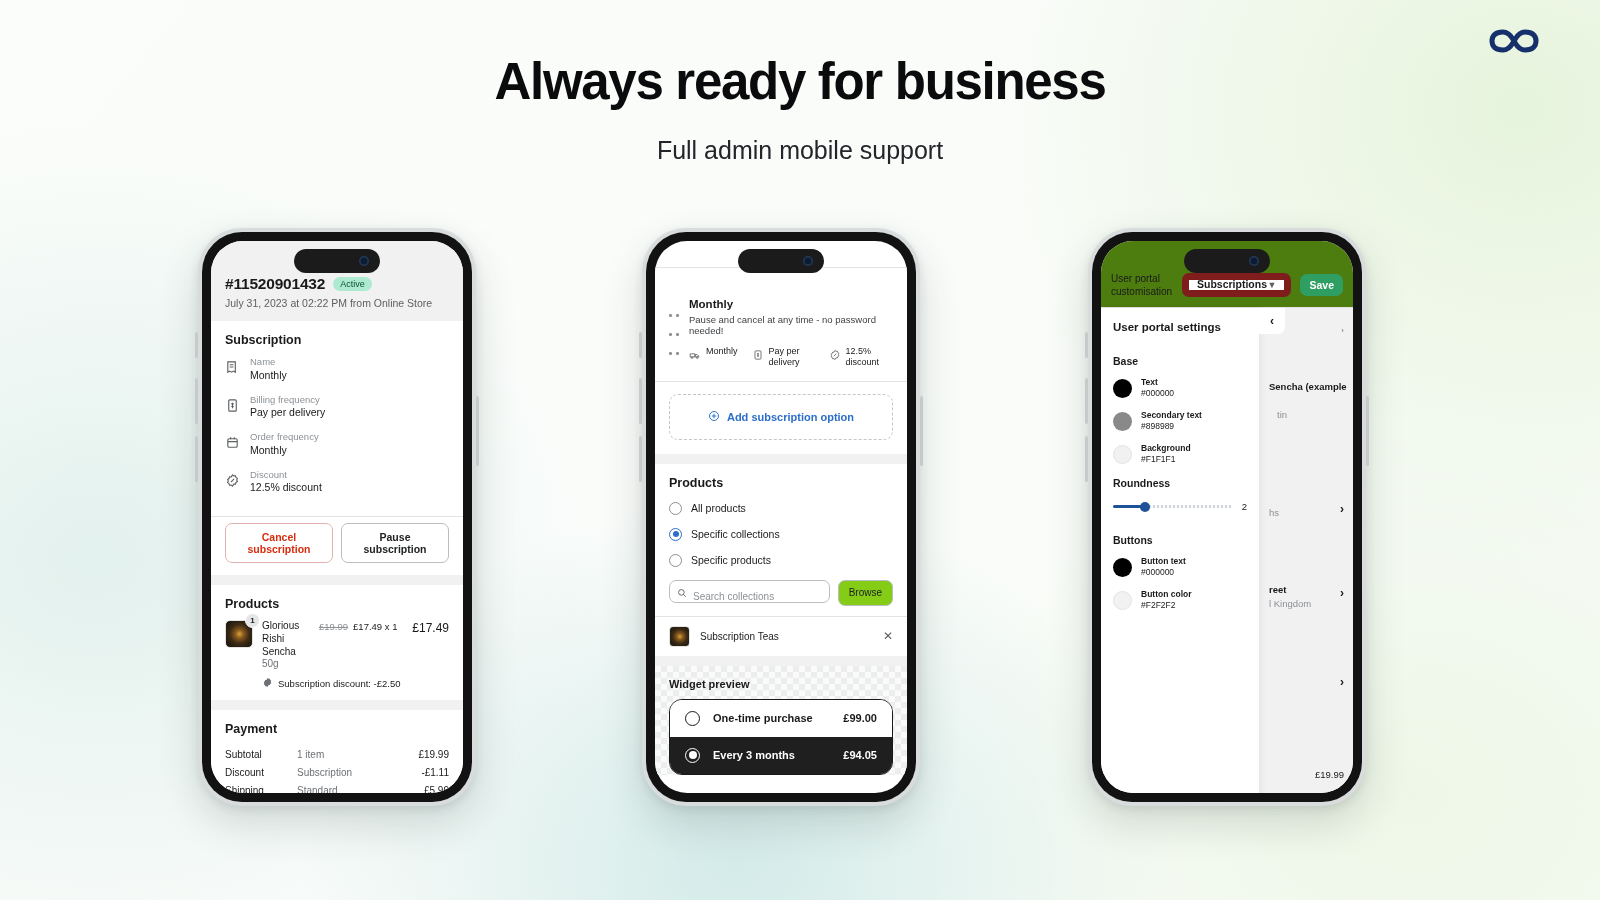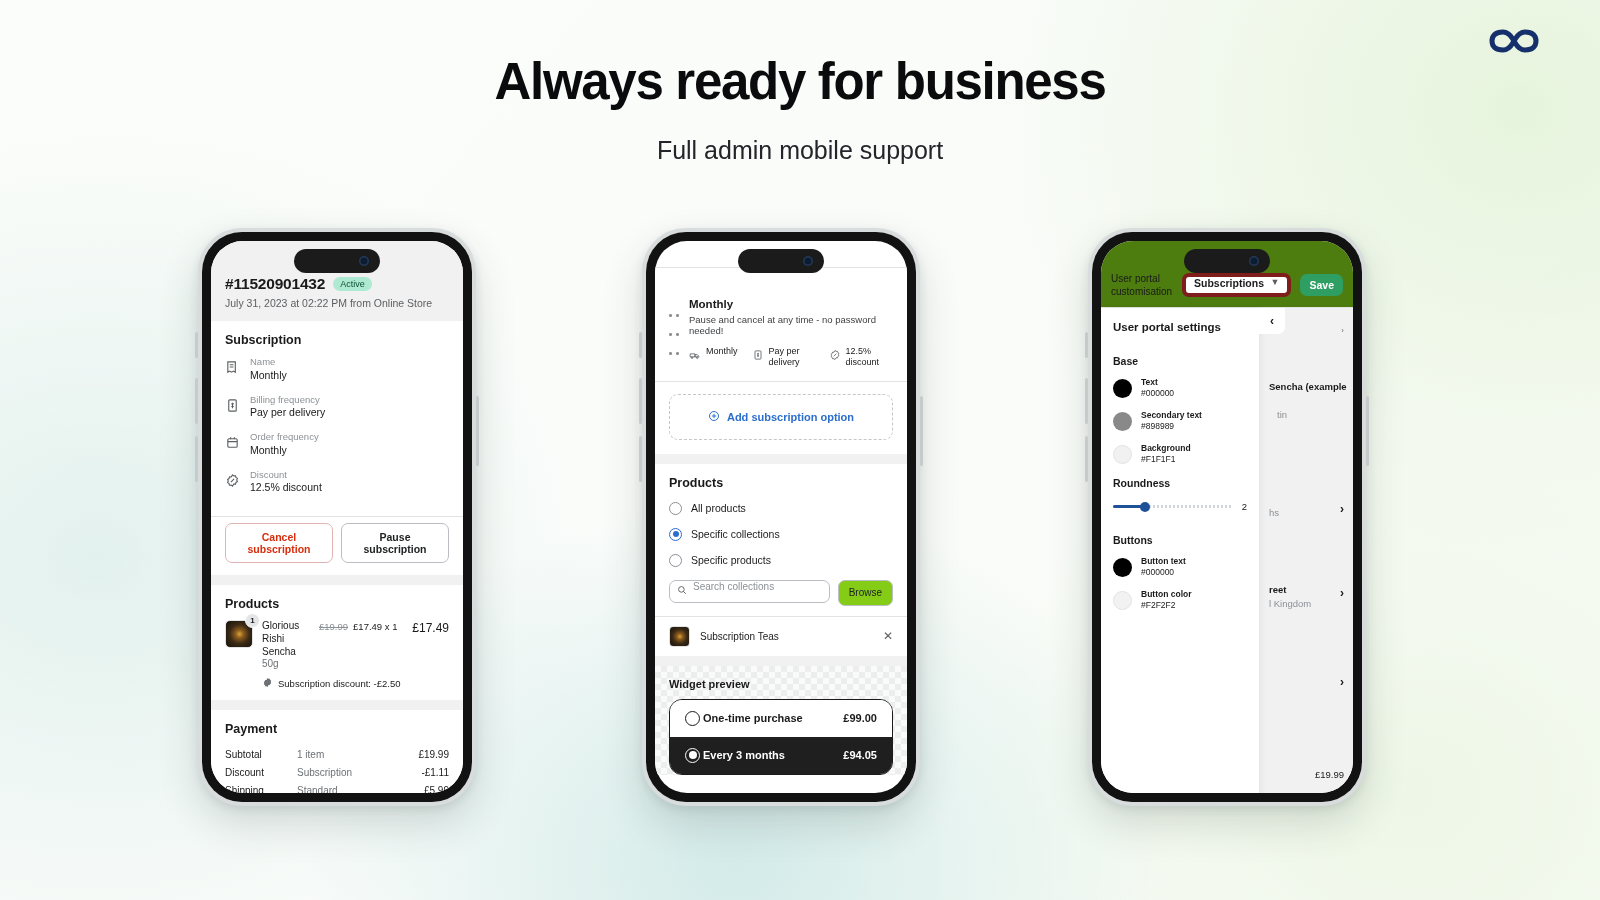--- a/index.html
+++ b/index.html
@@ -135,21 +135,21 @@
   .add-text { font-size:11px; font-weight:600; color:#2c6ecb; }
 
   .radio-row { display:flex; align-items:center; gap:9px; margin-bottom:13px; }
   .radio { width:13px;height:13px;border-radius:50%;border:1.5px solid #8c9196;flex:none;background:#fff;}
   .radio.on { border:1.5px solid #2c6ecb; position:relative; }
   .radio.on::after{content:"";position:absolute;inset:2.5px;border-radius:50%;background:#2c6ecb;}
   .radio-label { font-size:10.5px; color:#1a1a1a; }
 
   .search-row { display:flex; gap:8px; }
   .search-box { flex:1; border:1px solid #babec3; border-radius:7px; height:23px;
-                display:flex; align-items:flex-start; gap:6px; padding:0 7px; }
+                display:flex; align-items:flex-end; gap:6px; padding:0 7px; }
   .search-ph { font-size:10px; color:#8c9196; }
   .browse-btn { border:1px solid #babec3; border-radius:7px; height:23px; padding:12px 10px;
                 display:flex; align-items:center; font-size:10px; color:#202223; font-weight:500; background:#84cc16;}
 
   .coll-row { display:flex; align-items:center; gap:10px; padding:9px 14px; background:#fff;
               border-top:1px solid #e3e3e3;}
   .coll-thumb { width:21px;height:21px;border-radius:4px;border:1px solid #e1e3e5;
     background:radial-gradient(circle at 52% 50%, #d8a23a 0%, #8a5a1c 22%, #3b2a16 52%, #151008 100%); flex:none;}
   .coll-name { font-size:10px; color:#1a1a1a; }
   .coll-x { margin-left:auto; font-size:12px; color:#5c5f62; line-height:1; }
@@ -157,38 +157,38 @@
   .preview-area {
     padding:12px 14px 0;
     background-color:#fafafa;
     background-image:
       linear-gradient(45deg,#eceded 25%,transparent 25%,transparent 75%,#eceded 75%),
       linear-gradient(45deg,#eceded 25%,transparent 25%,transparent 75%,#eceded 75%);
     background-size:12px 12px; background-position:0 0, 6px 6px;
   }
   .preview-label { font-size:11px; font-weight:600; color:#1a1a1a; margin-bottom:9px; }
   .widget { border-radius:13px; overflow:hidden; border:1.5px solid #1a1a1a; }
-  .w-row { display:flex; align-items:center; gap:3px; padding:11px 15px; }
+  .w-row { display:flex; align-items:center; gap:13px; padding:11px 15px; }
   .w-row.light { background:#fff; }
   .w-row.dark { background:#1f1f1f; }
   .w-radio { width:15px;height:15px;border-radius:50%;border:1.8px solid #1a1a1a;flex:none;}
   .w-row.dark .w-radio { border-color:#fff; position:relative;}
   .w-row.dark .w-radio::after{content:"";position:absolute;inset:2.5px;border-radius:50%;background:#fff;}
   .w-label { font-size:11px; font-weight:700; color:#1a1a1a; }
   .w-row.dark .w-label { color:#fff; }
   .w-price { margin-left:auto; font-size:11px; font-weight:700; color:#1a1a1a; }
   .w-row.dark .w-price { color:#fff; }
 
   
   .p3-top { display:flex; align-items:center; gap:9px; padding:31px 10px 9px; background:#4d7c0f;
             border-bottom:1px solid #e3e3e3; }
   .p3-top-label { font-size:10px; color:#1a1a1a; line-height:1.3; width:62px; }
   .select {
-    flex:1; height:24px; border:4px solid #7f1d1d; border-radius:7px; background:#fff;
-    display:flex; align-items:flex-start; padding:0 8px; font-size:10.5px; font-weight:600; color:#1a1a1a;
+    flex:1; height:24px; border:7px solid #7f1d1d; border-radius:7px; background:#fff;
+    display:flex; align-items:flex-end; padding:0 8px; font-size:10.5px; font-weight:600; color:#1a1a1a;
   }
   .select .chev { margin-left:auto; color:#5c5f62; font-size:9px; }
   .save-btn { background:#2e9e63; color:#fff; font-size:10.5px; font-weight:600;
               padding:5px 9px; border-radius:7px; }
 
   .p3-body { display:flex; height:calc(100% - 64px); }
   .p3-panel { width:158px; background:#fff; padding:13px 12px 0; position:relative; z-index:3;
               box-shadow:2px 0 7px rgba(0,0,0,.06); }
   .p3-h { font-size:11.5px; font-weight:700; color:#1a1a1a; }
   .p3-sec { font-size:10.5px; font-weight:700; color:#1a1a1a; margin:22px 0 10px; }

